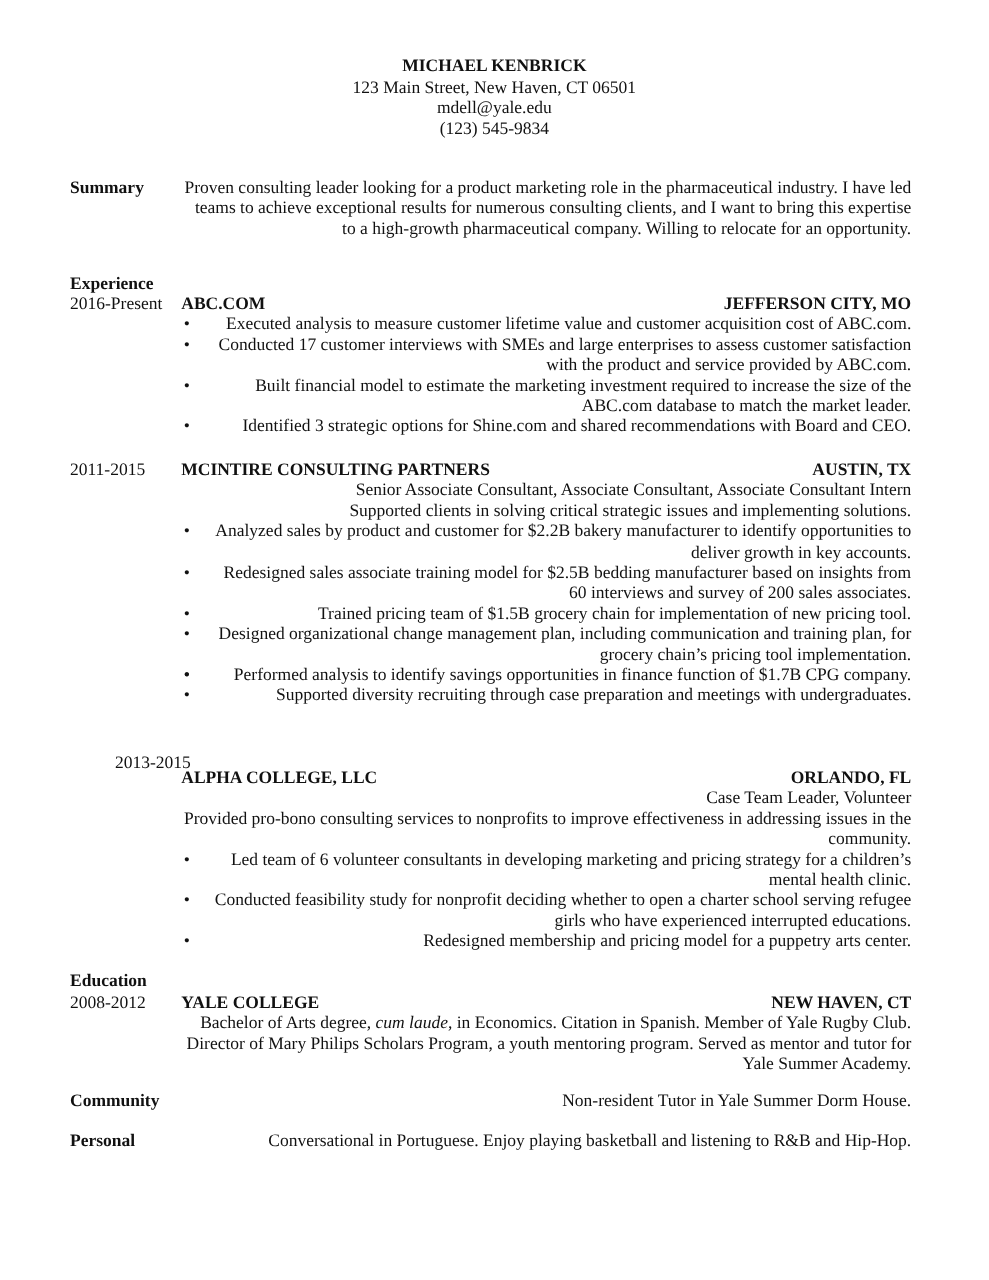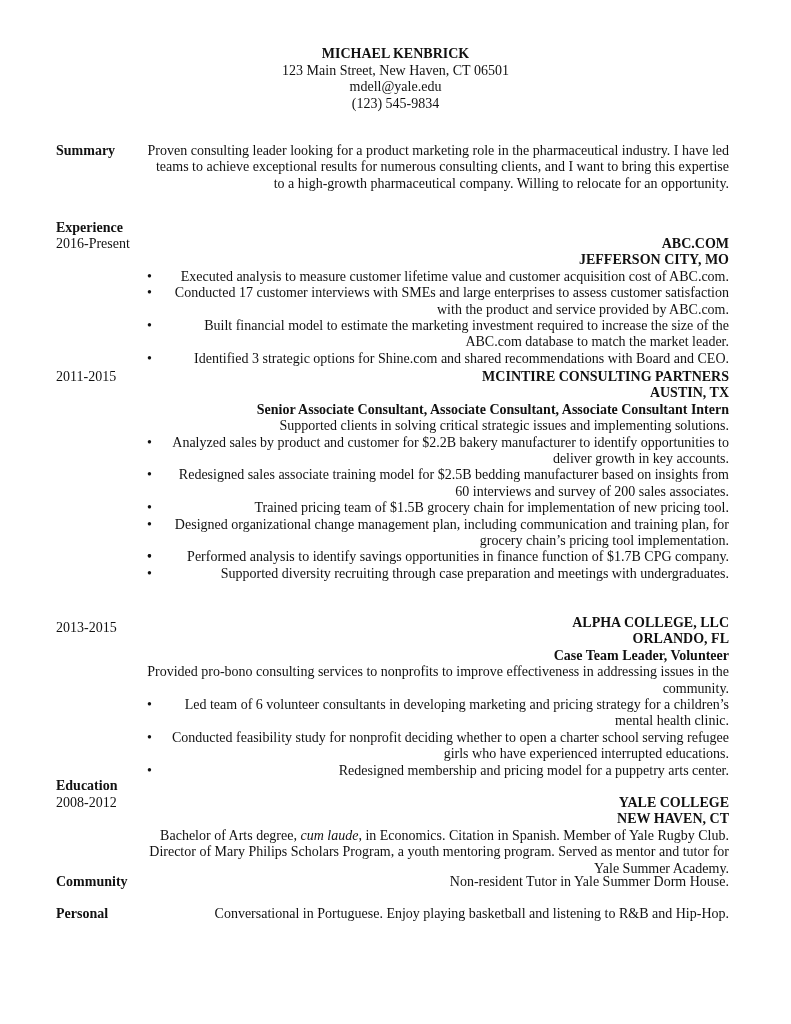--- a/index.html
+++ b/index.html
@@ -9,22 +9,22 @@
     color: #111; font-size: 14px; line-height: 16.4px;
   }
   .header { position: absolute; top: 46px; left: 0; width: 791px; text-align: center; }
   .header .name { font-weight: bold; }
   .header div { line-height: 16.5px; }
 
   .section { position: absolute; left: 56px; width: 680px; }
   .label { position: absolute; left: 0; font-weight: bold; }
   .date { position: absolute; left: 0; }
   .body { position: absolute; left: 89px; width: 584px; text-align: right; }
-  .org-line { display: flex; justify-content: space-between; font-weight: bold; flex-direction: column; }
-  .role { font-weight: bold; }
+  .org-line { display: flex; justify-content: space-between; font-weight: bold; }
+  .role { font-weight: normal; }
   ul { margin: 0; padding: 0; list-style: none; }
   li { position: relative; padding-left: 24px; }
   li .bullet { position: absolute; left: 2px; top: 0; }
   em { font-style: italic; }
 </style>
 </head>
 <body>
 
 <div class="header">
   <div class="name">MICHAEL KENBRICK</div>
@@ -67,21 +67,21 @@
       <li><span class="bullet">•</span><span>Analyzed sales by product and customer for $2.2B bakery manufacturer to identify opportunities to deliver growth in key accounts.</span></li>
       <li><span class="bullet">•</span><span>Redesigned sales associate training model for $2.5B bedding manufacturer based on insights from 60 interviews and survey of 200 sales associates.</span></li>
       <li><span class="bullet">•</span><span>Trained pricing team of $1.5B grocery chain for implementation of new pricing tool.</span></li>
       <li><span class="bullet">•</span><span>Designed organizational change management plan, including communication and training plan, for grocery chain’s pricing tool implementation.</span></li>
       <li><span class="bullet">•</span></li>
       <li><span class="bullet">•</span><span>Performed analysis to identify savings opportunities in finance function of $1.7B CPG company.</span></li>
       <li><span class="bullet">•</span><span>Supported diversity recruiting through case preparation and meetings with undergraduates.</span></li>
     </ul>
   </div>
 
-  <div class="date" style="top:400px;">2013-2015</div>
+  <div class="date" style="top:383px;margin-left:36px;">2013-2015</div>
   <div class="body" style="top:395px;">
     <div class="org-line">
       <span>ALPHA COLLEGE, LLC</span>
       <span>ORLANDO, FL</span>
     </div>
     <div class="role">Case Team Leader, Volunteer</div>
     <div>Provided pro-bono consulting services to nonprofits to improve effectiveness in addressing issues in the community.</div>
     <ul>
       <li><span class="bullet">•</span><span>Led team of 6 volunteer consultants in developing marketing and pricing strategy for a children’s mental health clinic.</span></li>
       <li><span class="bullet">•</span><span>Conducted feasibility study for nonprofit deciding whether to open a charter school serving refugee girls who have experienced interrupted educations.</span></li>

